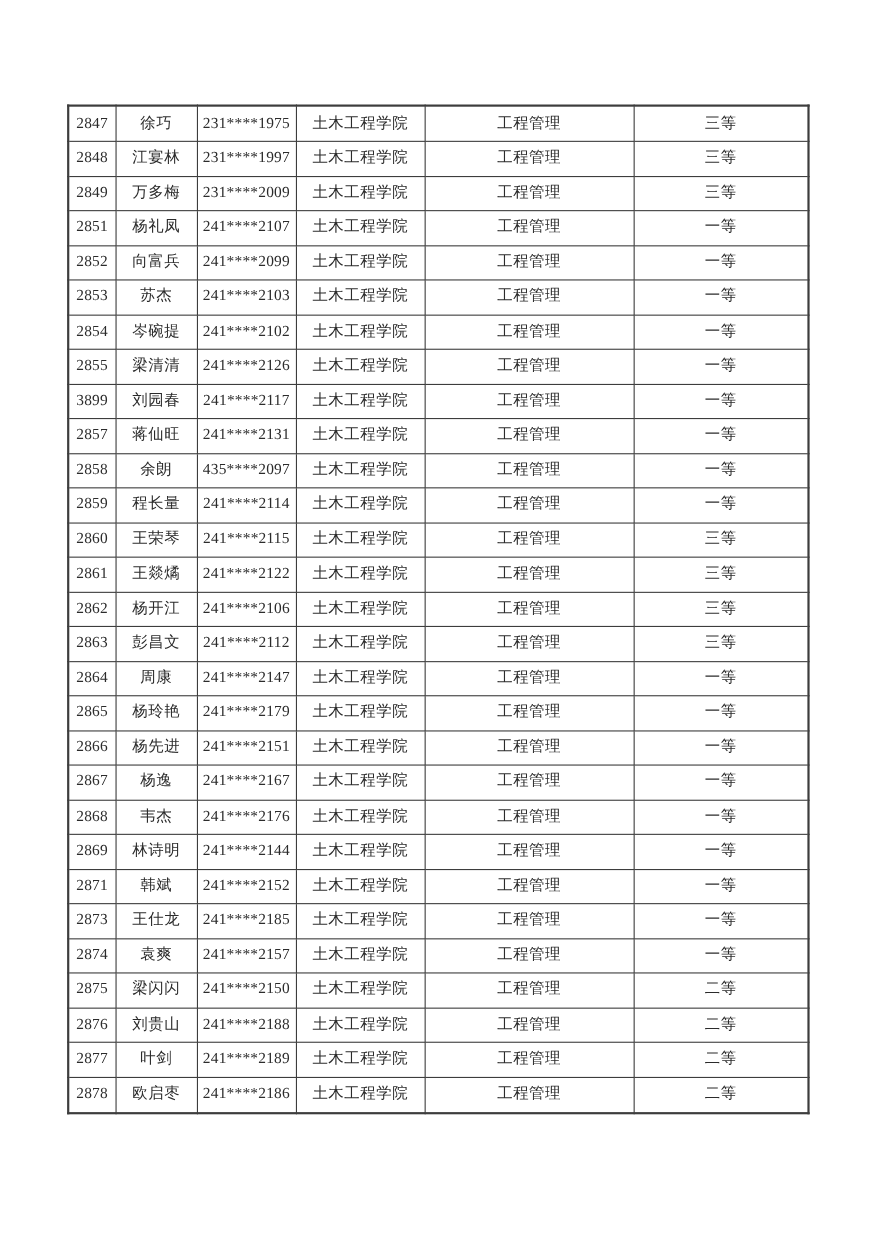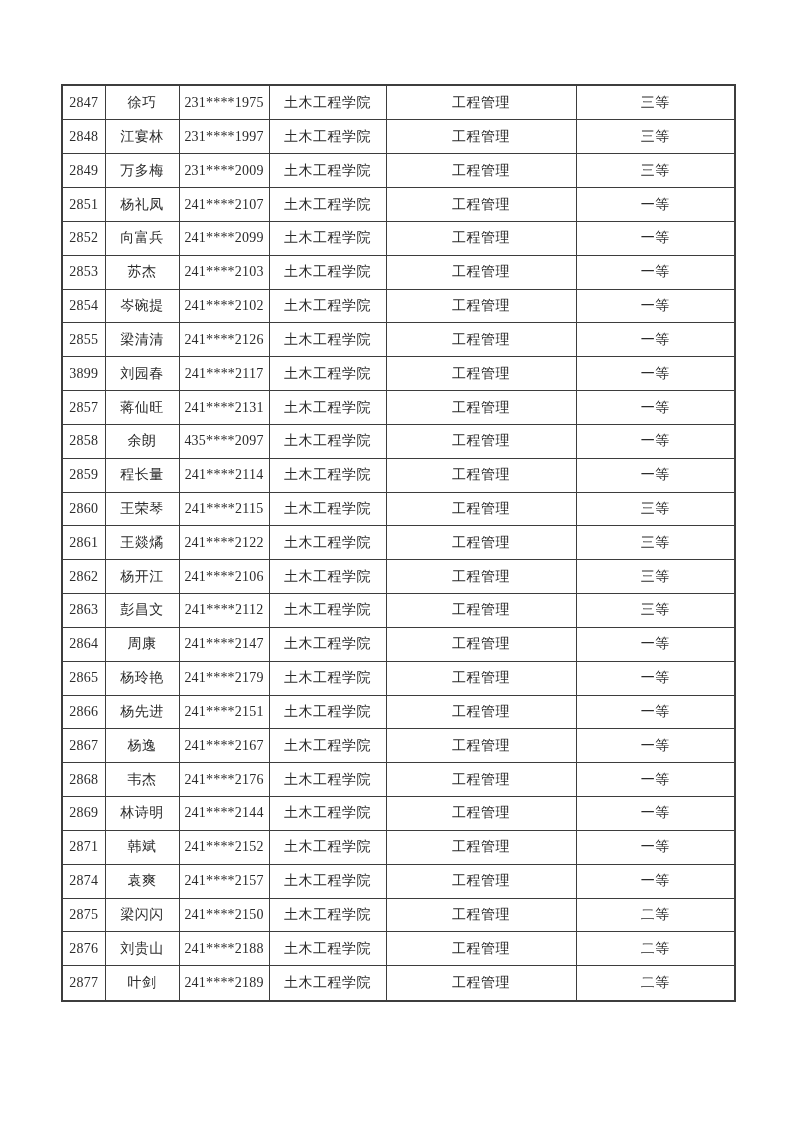--- a/index.html
+++ b/index.html
@@ -12,21 +12,21 @@
     width: 793px;
     height: 1122px;
     background: #ffffff;
     overflow: hidden;
     font-family: "Liberation Serif", "DejaVu Serif", serif;
     color: #2b2b2b;
   }
   table.award-table {
     position: absolute;
     left: 61px;
-    top: 84px;
+    top: 95px;
     width: 673px;
     height: 918px;
     border-collapse: collapse;
     table-layout: fixed;
     border: 2px solid #3d3d3d;
   }
   table.award-table td {
     border: 1px solid #3d3d3d;
     text-align: center;
     vertical-align: middle;
@@ -242,20 +242,28 @@
         </tr>
         <tr>
           <td class="cell-serial">2871</td>
           <td class="cell-name">韩斌</td>
           <td class="cell-student-id">241****2152</td>
           <td class="cell-college">土木工程学院</td>
           <td class="cell-major">工程管理</td>
           <td class="cell-level">一等</td>
         </tr>
         <tr>
+          <td class="cell-serial">2873</td>
+          <td class="cell-name">王仕龙</td>
+          <td class="cell-student-id">241****2185</td>
+          <td class="cell-college">土木工程学院</td>
+          <td class="cell-major">工程管理</td>
+          <td class="cell-level">一等</td>
+        </tr>
+        <tr>
           <td class="cell-serial">2874</td>
           <td class="cell-name">袁爽</td>
           <td class="cell-student-id">241****2157</td>
           <td class="cell-college">土木工程学院</td>
           <td class="cell-major">工程管理</td>
           <td class="cell-level">一等</td>
         </tr>
         <tr>
           <td class="cell-serial">2875</td>
           <td class="cell-name">梁闪闪</td>
@@ -269,19 +277,27 @@
           <td class="cell-name">刘贵山</td>
           <td class="cell-student-id">241****2188</td>
           <td class="cell-college">土木工程学院</td>
           <td class="cell-major">工程管理</td>
           <td class="cell-level">二等</td>
         </tr>
         <tr>
           <td class="cell-serial">2877</td>
           <td class="cell-name">叶剑</td>
           <td class="cell-student-id">241****2189</td>
+          <td class="cell-college">土木工程学院</td>
+          <td class="cell-major">工程管理</td>
+          <td class="cell-level">二等</td>
+        </tr>
+        <tr>
+          <td class="cell-serial">2878</td>
+          <td class="cell-name">欧启枣</td>
+          <td class="cell-student-id">241****2186</td>
           <td class="cell-college">土木工程学院</td>
           <td class="cell-major">工程管理</td>
           <td class="cell-level">二等</td>
         </tr>
       </tbody>
   </table>
 </div>
 
 </body></html>

